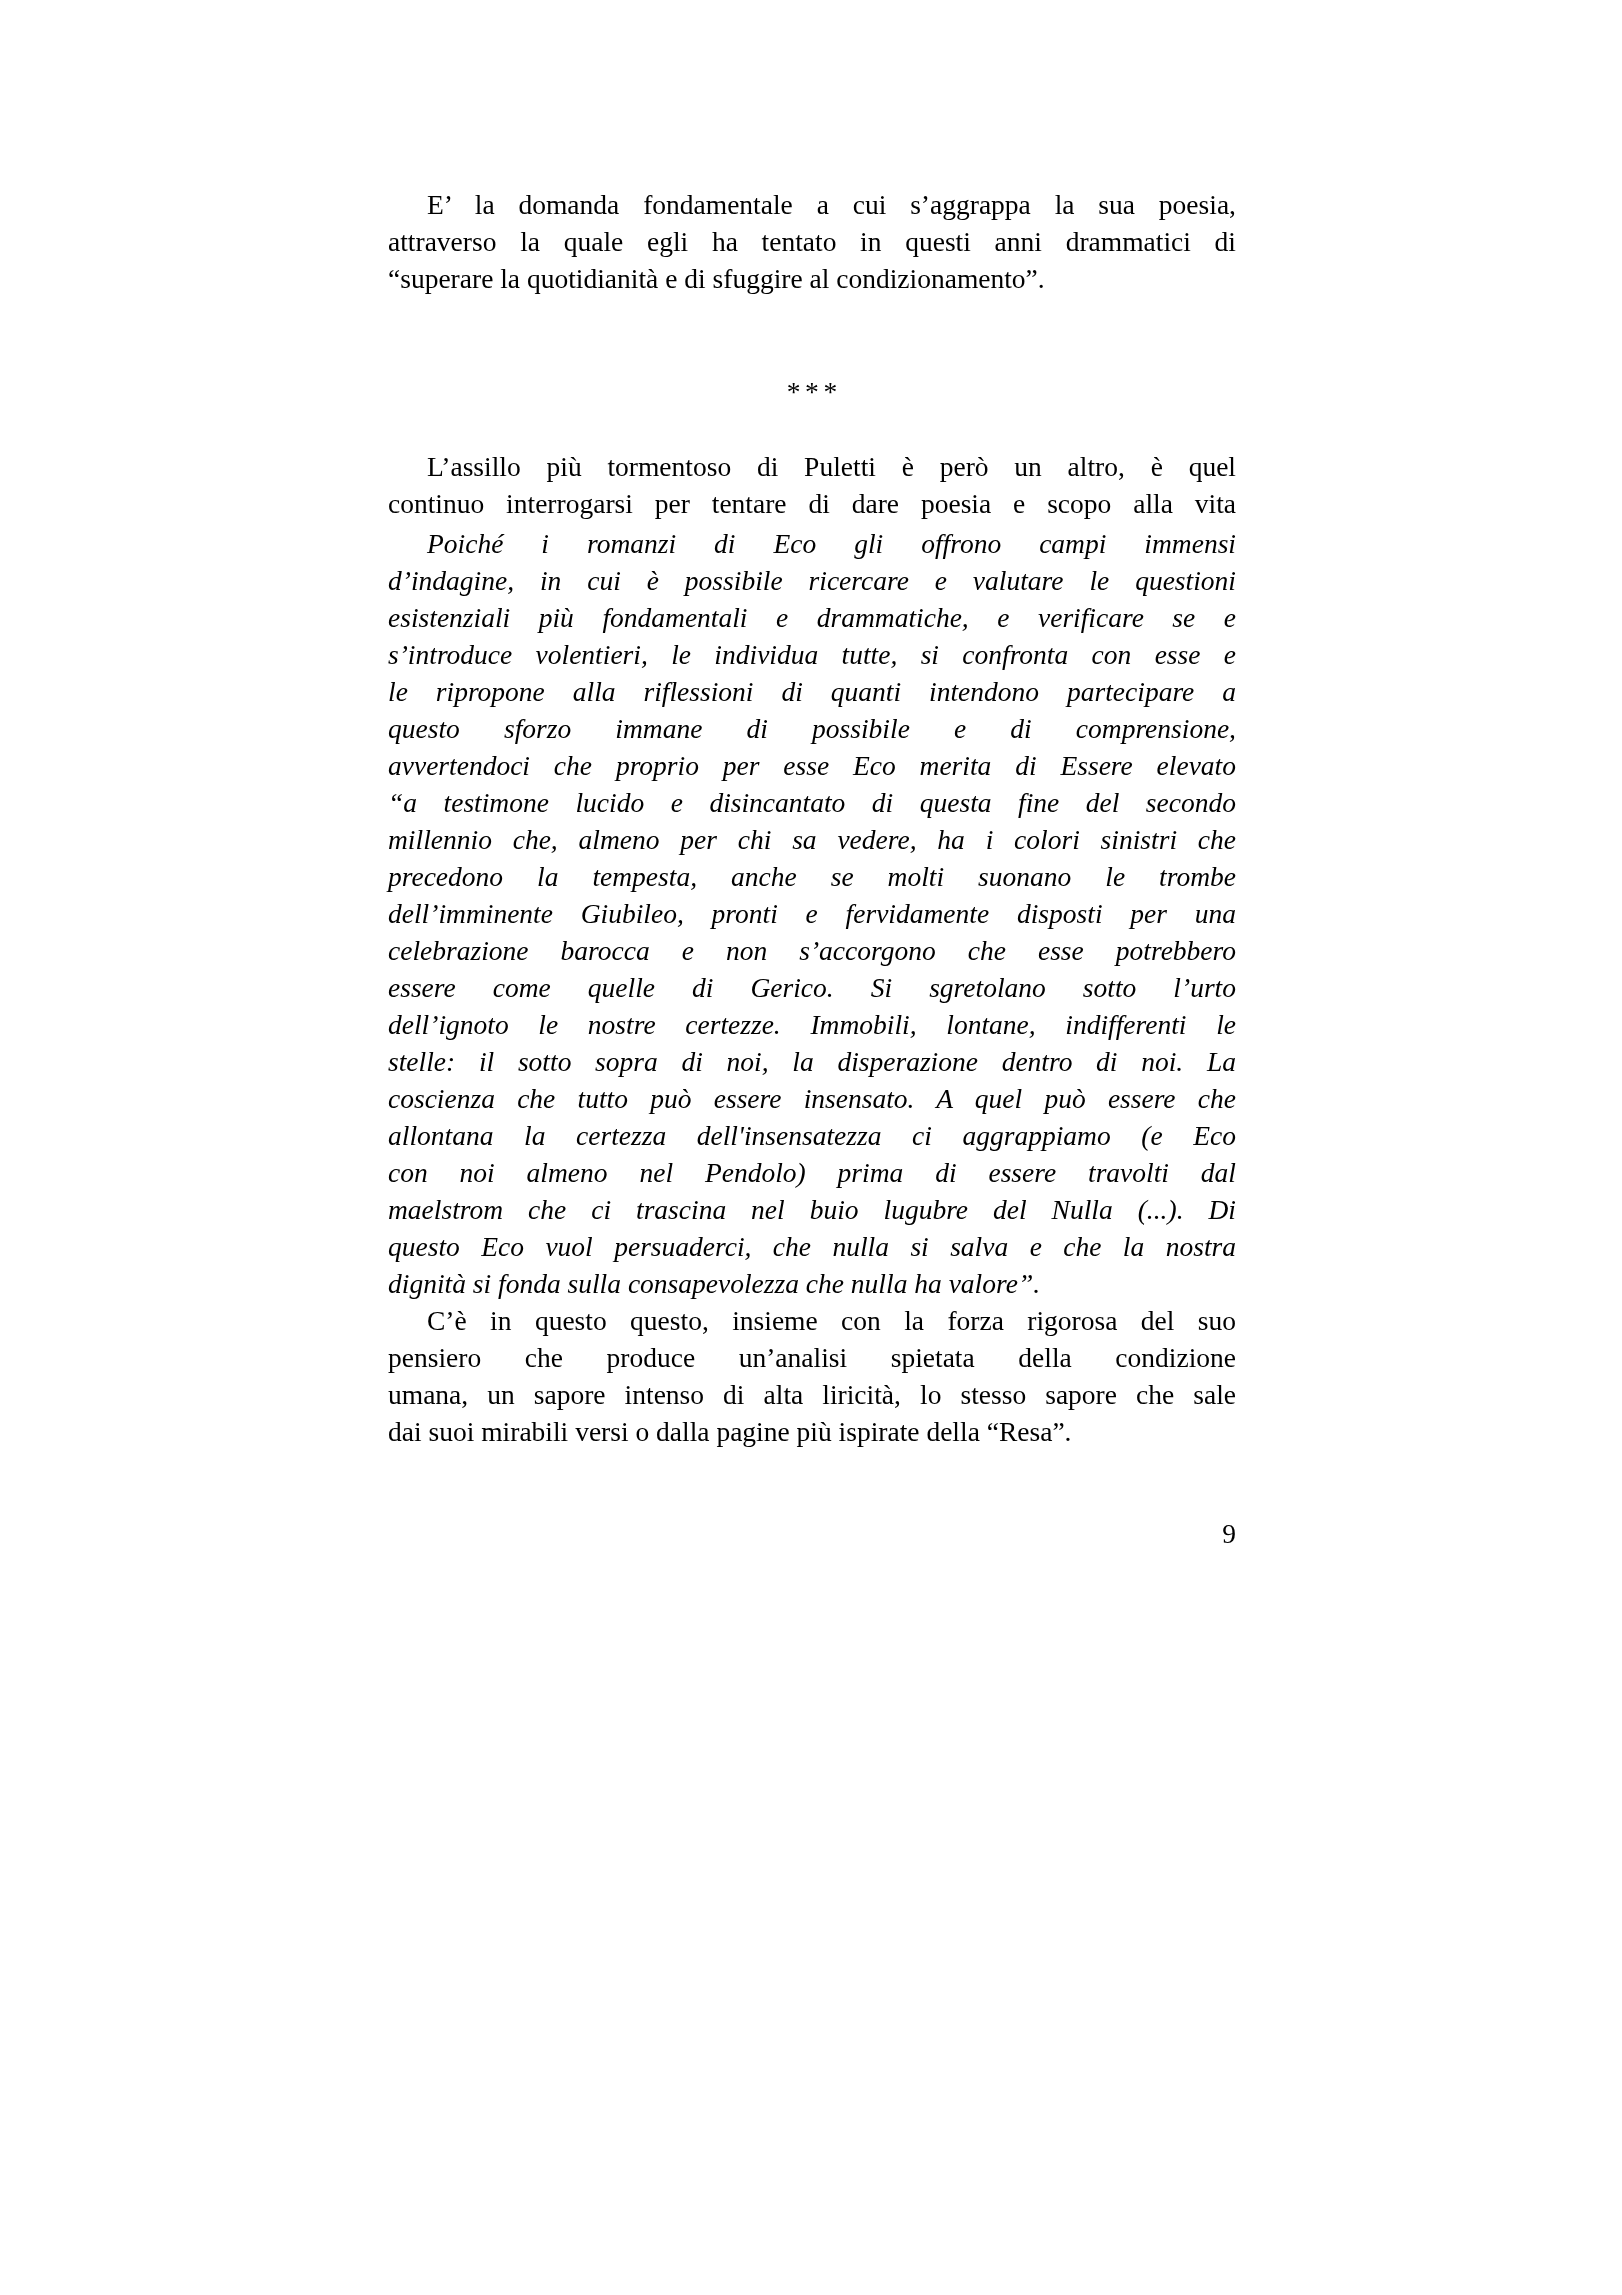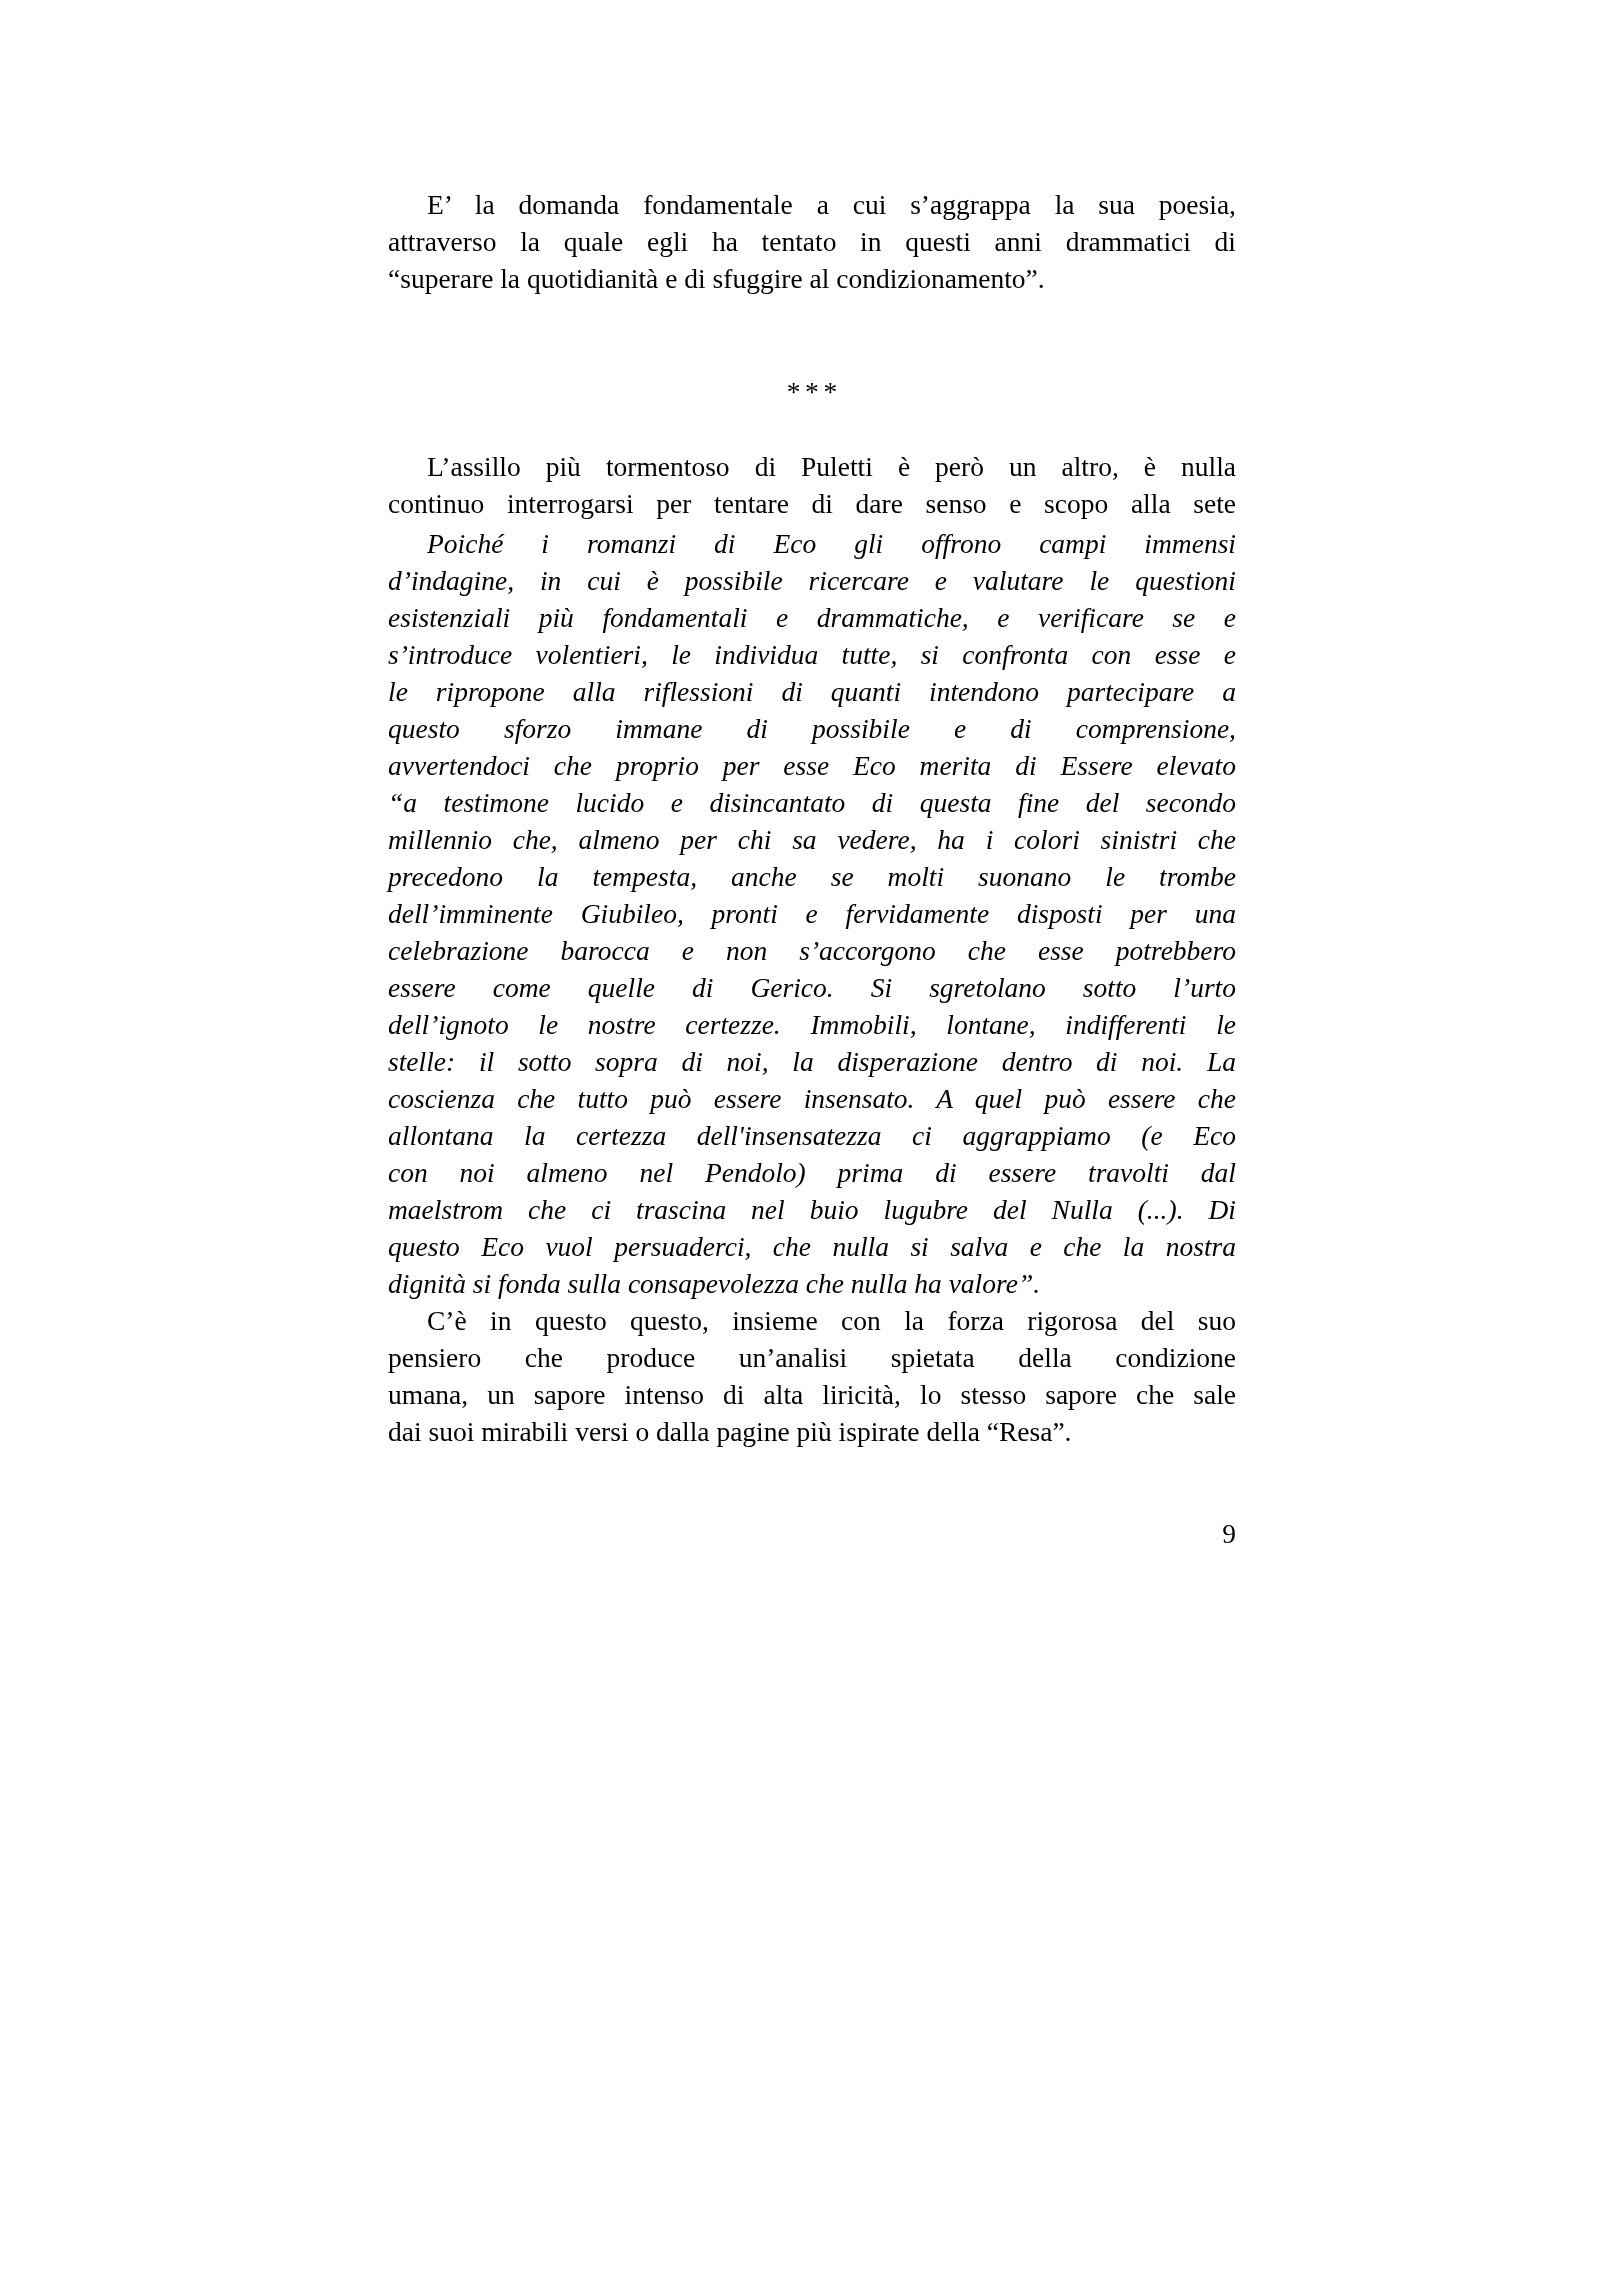--- a/index.html
+++ b/index.html
@@ -53,22 +53,22 @@
 
     <div class="para">
       <div class="line indent">E’ la domanda fondamentale a cui s’aggrappa la sua poesia,</div>
       <div class="line">attraverso la quale egli ha tentato in questi anni drammatici di</div>
       <div class="line last">“superare la quotidianità e di sfuggire al condizionamento”.</div>
     </div>
 
     <div class="separator">***</div>
 
     <div class="para">
-      <div class="line indent">L’assillo più tormentoso di Puletti è però un altro, è nulla</div>
-      <div class="line">continuo interrogarsi per tentare di dare senso e scopo alla sete</div>
+      <div class="line indent">L’assillo più tormentoso di Puletti è però un altro, è quel</div>
+      <div class="line">continuo interrogarsi per tentare di dare poesia e scopo alla vita</div>
     </div>
 
     <div class="para para3">
       <div class="line indent">Poiché i romanzi di Eco gli offrono campi immensi</div>
       <div class="line">d’indagine, in cui è possibile ricercare e valutare le questioni</div>
       <div class="line">esistenziali più fondamentali e drammatiche, e verificare se e</div>
       <div class="line">s’introduce volentieri, le individua tutte, si confronta con esse e</div>
       <div class="line">le ripropone alla riflessioni di quanti intendono partecipare a</div>
       <div class="line">questo sforzo immane di possibile e di comprensione,</div>
       <div class="line">avvertendoci che proprio per esse Eco merita di Essere elevato</div>

